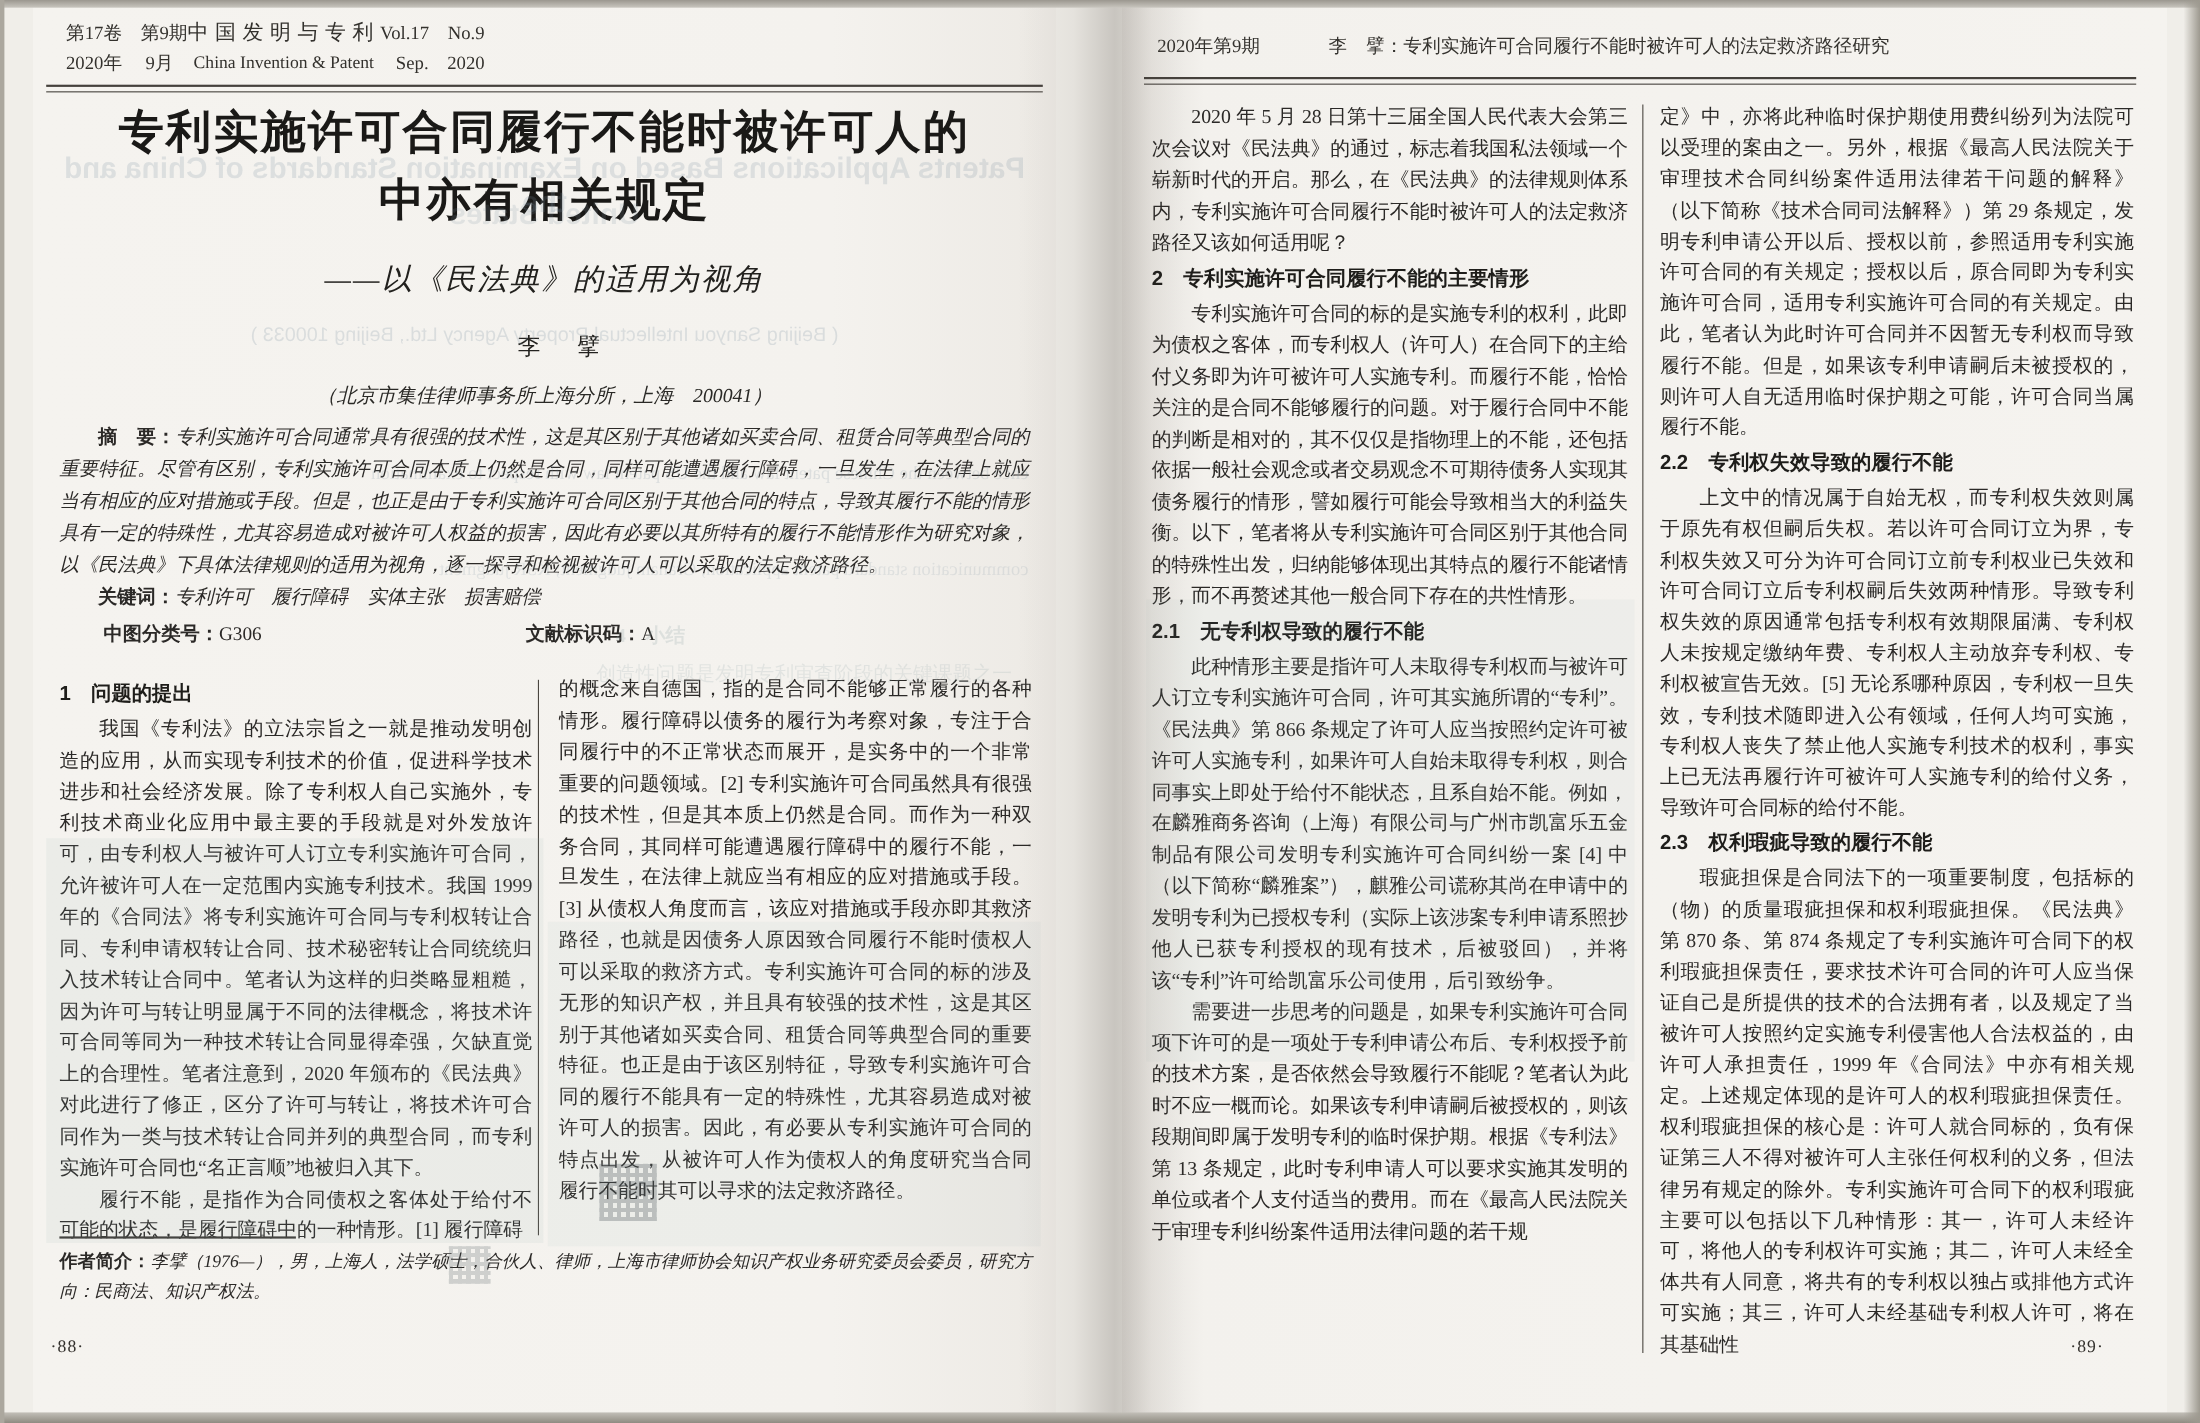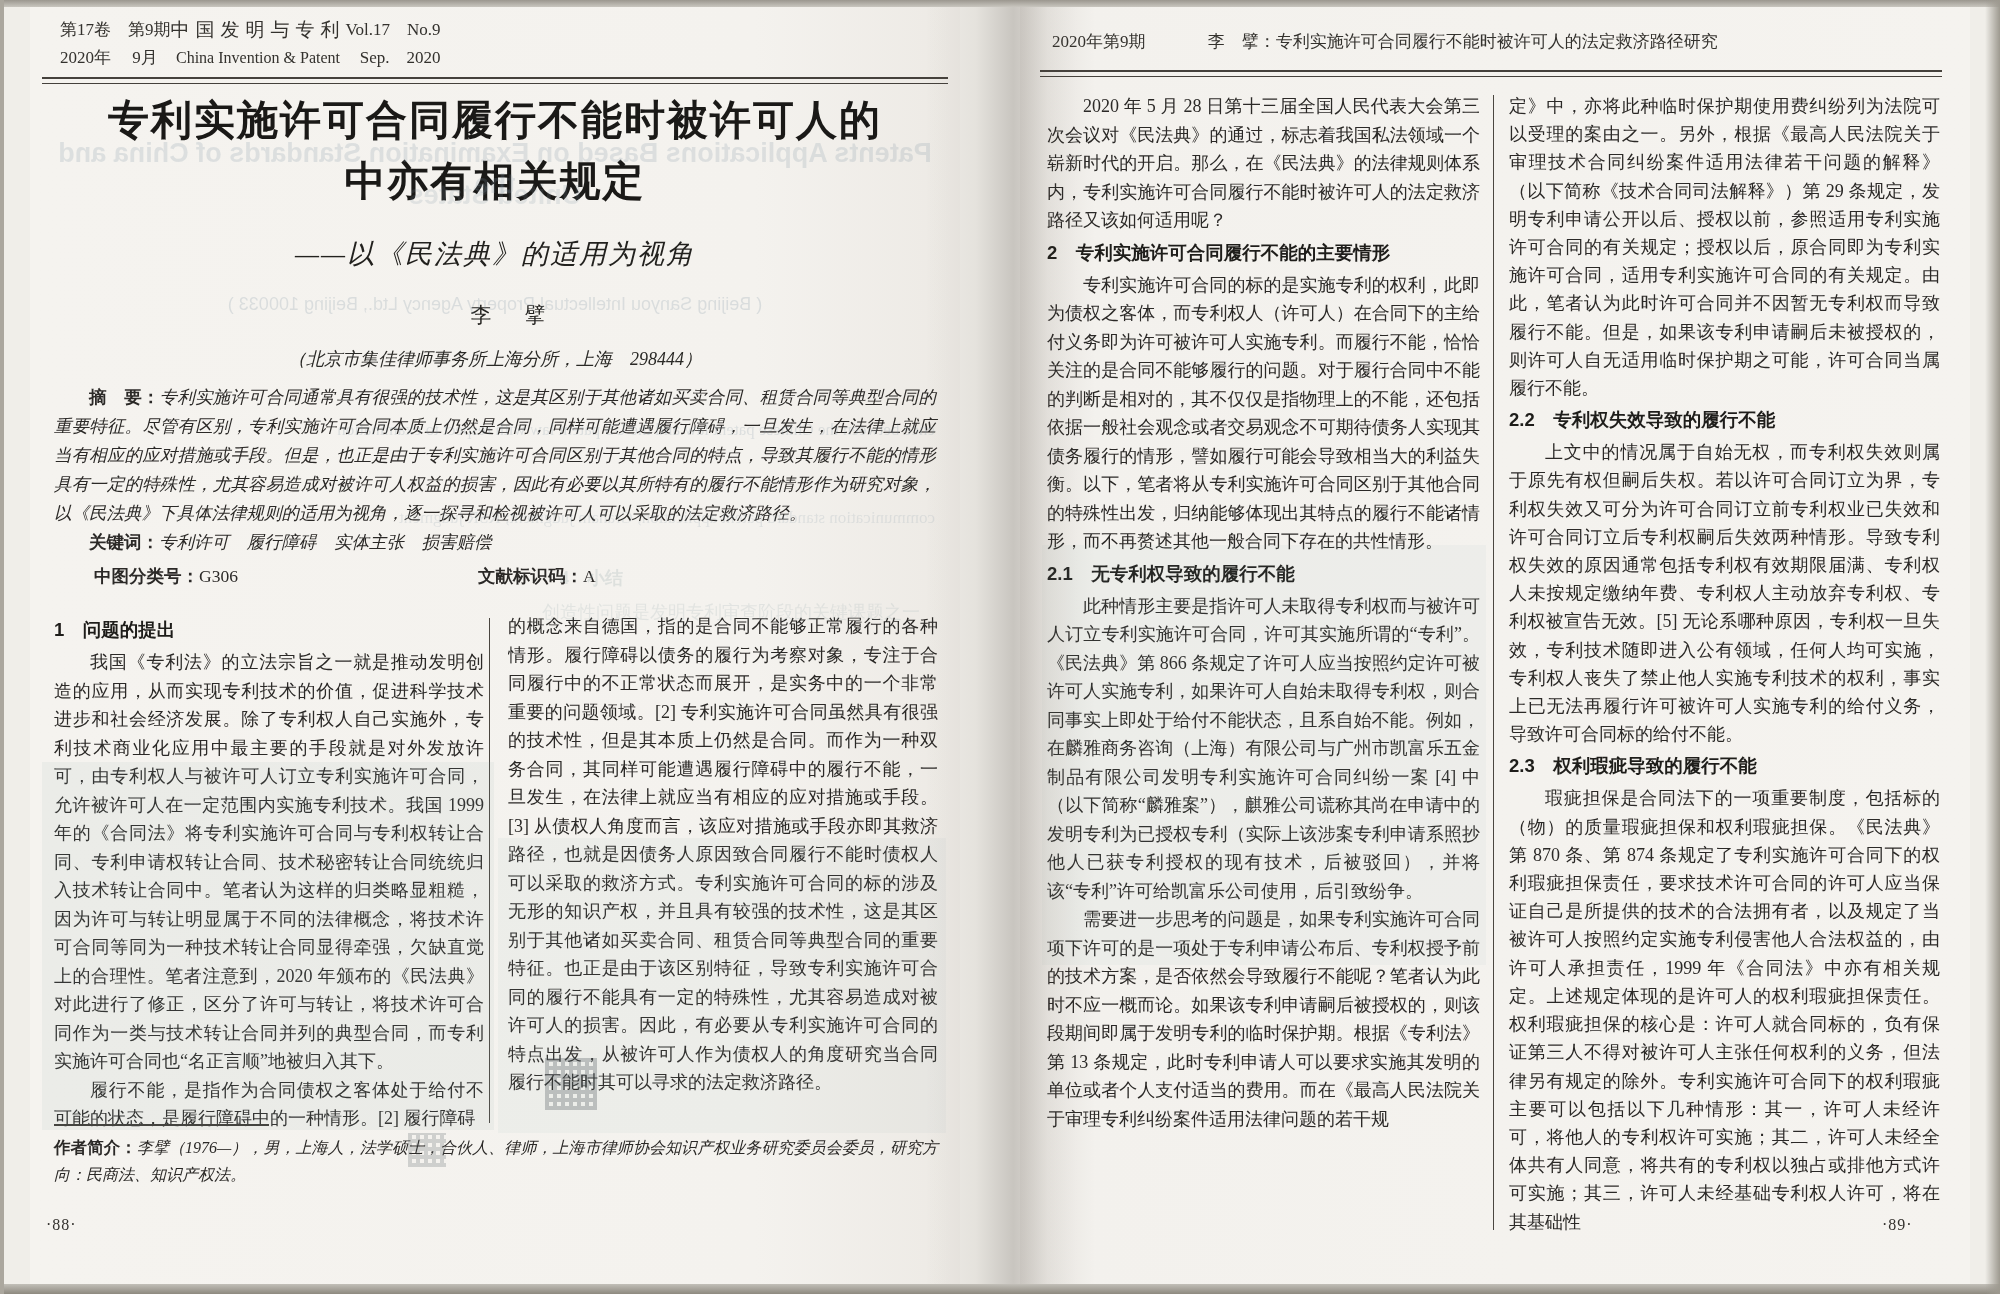--- a/index.html
+++ b/index.html
@@ -131,35 +131,35 @@
     </header>
     <div class="rule rule-a"></div>
     <div class="rule rule-b"></div>
 
     <h1 class="title">
       <div>专利实施许可合同履行不能时被许可人的</div>
       <div>中亦有相关规定</div>
     </h1>
     <div class="subtitle">——以《民法典》的适用为视角</div>
     <div class="author">李　擘</div>
-    <div class="affil">（北京市集佳律师事务所上海分所，上海　298444）</div>
+    <div class="affil">（北京市集佳律师事务所上海分所，上海　200041）</div>
 
     <div class="front">
       <p class="abstract"><span class="lbl">摘　要：</span><span>专利实施许可合同通常具有很强的技术性，这是其区别于其他诸如买卖合同、租赁合同等典型合同的重要特征。尽管有区别，专利实施许可合同本质上仍然是合同，同样可能遭遇履行障碍，一旦发生，在法律上就应当有相应的应对措施或手段。但是，也正是由于专利实施许可合同区别于其他合同的特点，导致其履行不能的情形具有一定的特殊性，尤其容易造成对被许可人权益的损害，因此有必要以其所特有的履行不能情形作为研究对象，以《民法典》下具体法律规则的适用为视角，逐一探寻和检视被许可人可以采取的法定救济路径。</span></p>
       <p class="kw"><span class="lbl">关键词：</span><span>专利许可　履行障碍　实体主张　损害赔偿</span></p>
       <div class="clc-row">
         <span class="clc-item"><span class="lbl">中图分类号：</span><span>G306</span></span>
         <span class="clc-item second"><span class="lbl">文献标识码：</span><span>A</span></span>
       </div>
     </div>
 
     <div class="col col1">
       <h3 class="sh">1　问题的提出</h3>
       <p class="ind">我国《专利法》的立法宗旨之一就是推动发明创造的应用，从而实现专利技术的价值，促进科学技术进步和社会经济发展。除了专利权人自己实施外，专利技术商业化应用中最主要的手段就是对外发放许可，由专利权人与被许可人订立专利实施许可合同，允许被许可人在一定范围内实施专利技术。我国 1999 年的《合同法》将专利实施许可合同与专利权转让合同、专利申请权转让合同、技术秘密转让合同统统归入技术转让合同中。笔者认为这样的归类略显粗糙，因为许可与转让明显属于不同的法律概念，将技术许可合同等同为一种技术转让合同显得牵强，欠缺直觉上的合理性。笔者注意到，2020 年颁布的《民法典》对此进行了修正，区分了许可与转让，将技术许可合同作为一类与技术转让合同并列的典型合同，而专利实施许可合同也“名正言顺”地被归入其下。</p>
-      <p class="ind">履行不能，是指作为合同债权之客体处于给付不可能的状态，是履行障碍中的一种情形。[2] 履行障碍</p>
+      <p class="ind">履行不能，是指作为合同债权之客体处于给付不可能的状态，是履行障碍中的一种情形。[1] 履行障碍</p>
     </div>
     <div class="vdiv vdiv-left"></div>
     <div class="col col2">
       <p>的概念来自德国，指的是合同不能够正常履行的各种情形。履行障碍以债务的履行为考察对象，专注于合同履行中的不正常状态而展开，是实务中的一个非常重要的问题领域。[2] 专利实施许可合同虽然具有很强的技术性，但是其本质上仍然是合同。而作为一种双务合同，其同样可能遭遇履行障碍中的履行不能，一旦发生，在法律上就应当有相应的应对措施或手段。[3] 从债权人角度而言，该应对措施或手段亦即其救济路径，也就是因债务人原因致合同履行不能时债权人可以采取的救济方式。专利实施许可合同的标的涉及无形的知识产权，并且具有较强的技术性，这是其区别于其他诸如买卖合同、租赁合同等典型合同的重要特征。也正是由于该区别特征，导致专利实施许可合同的履行不能具有一定的特殊性，尤其容易造成对被许可人的损害。因此，有必要从专利实施许可合同的特点出发，从被许可人作为债权人的角度研究当合同履行不能时其可以寻求的法定救济路径。</p>
     </div>
 
     <div class="fnrule"></div>
     <p class="bio"><span class="lbl">作者简介：</span><span>李擘（1976—），男，上海人，法学硕士，合伙人、律师，上海市律师协会知识产权业务研究委员会委员，研究方向：民商法、知识产权法。</span></p>
     <div class="pnum pnum-left">·88·</div>
   </section>

